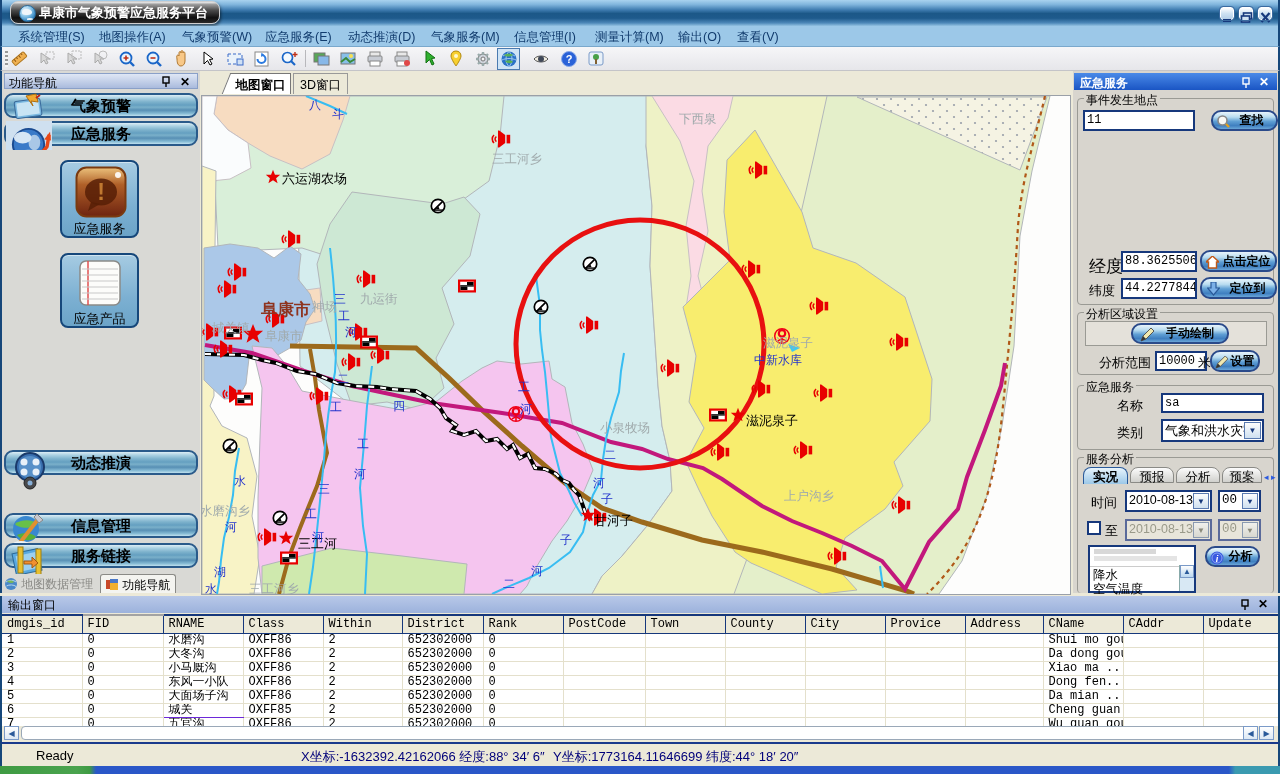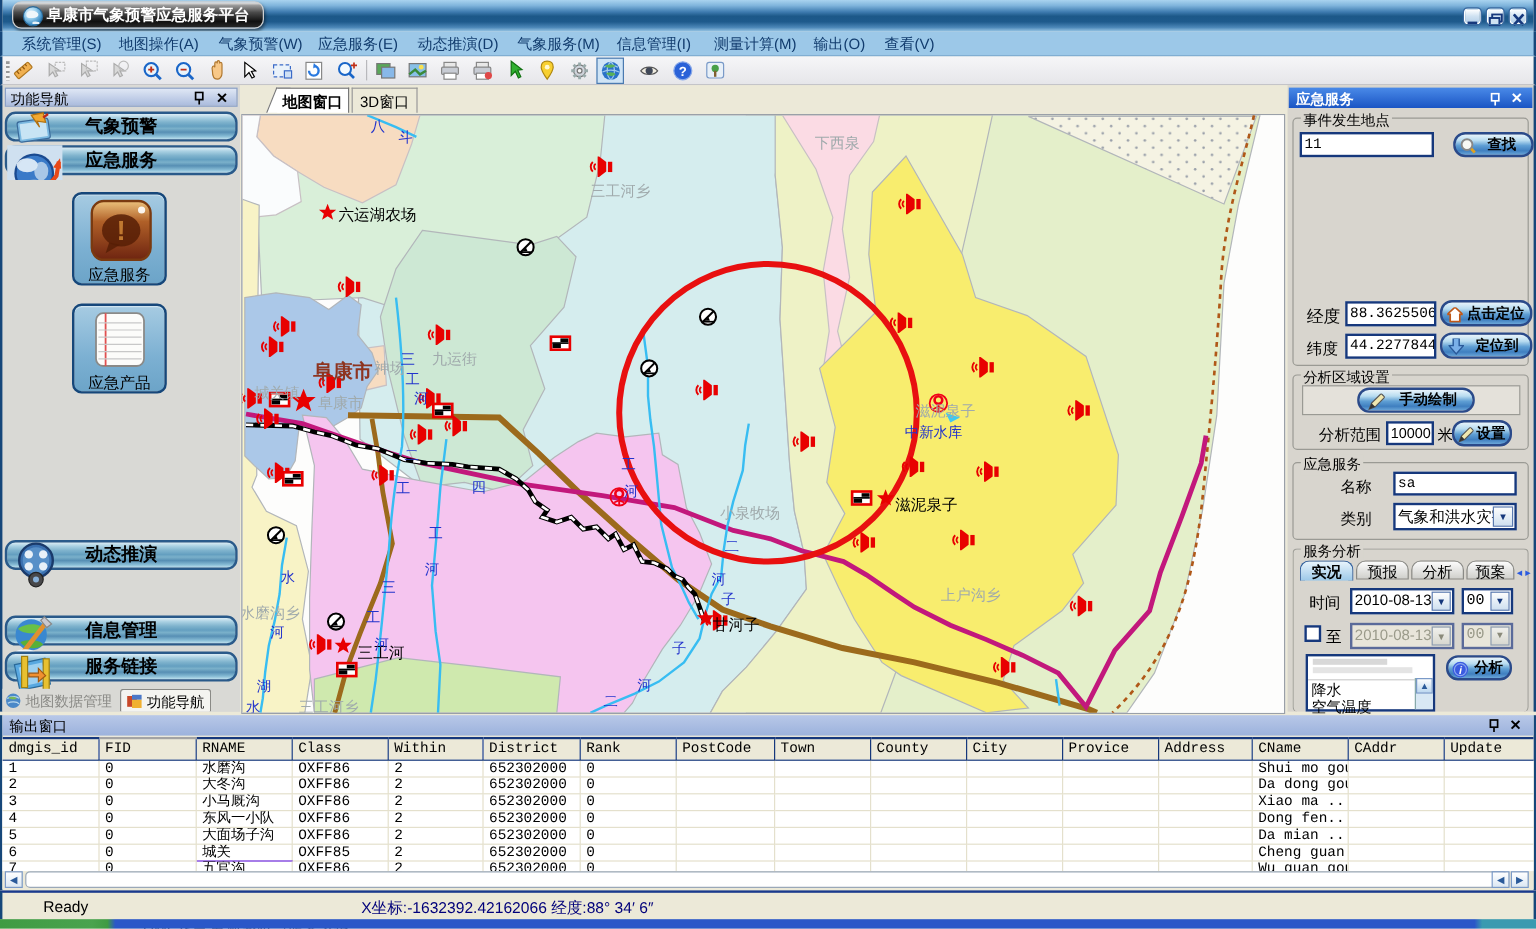--- a/index.html
+++ b/index.html
@@ -493,21 +493,21 @@
       <span style="position:absolute;right:8px;top:2px;font-weight:bold">✕</span></div>
     <div class="grp" style="left:4px;top:27px;width:197px;height:207px">
         <b>事件发生地点</b>
       </div>
     <div class="tinput" style="left:10px;top:39px;width:112px;height:21px">11</div>
     <div class="pill" style="left:138px;top:39px;width:67px;height:21px;line-height:17px;padding-left:14px">查找
       <svg style="position:absolute;left:3px;top:2px" width="15" height="15" viewBox="0 0 15 15">
           <circle cx="6.5" cy="6.5" r="4.5" fill="#f8f8f4" stroke="#888" stroke-width="1.6"></circle>
           <line x1="10" y1="10" x2="13" y2="13" stroke="#e0a020" stroke-width="2.4"></line>
         </svg></div>
-    <div style="position:absolute;left:16px;top:184px;font-size:14px">经度</div>
+    <div style="position:absolute;left:16px;top:184px;font-size:17px">经度</div>
     <div class="tinput" style="left:48px;top:180px;width:76px;height:21px;overflow:hidden">88.3625506</div>
     <div class="pill" style="left:127px;top:179px;width:77px;height:22px;line-height:18px;padding-left:16px">点击定位
       <svg style="position:absolute;left:4px;top:4px" width="13" height="13" viewBox="0 0 13 13">
           <path d="M6.5,0 L13,6 L10.5,6 L10.5,12 L2.5,12 L2.5,6 L0,6 Z" fill="#fff" stroke="#c05818" stroke-width="1.4"></path>
         </svg></div>
     <div style="position:absolute;left:16px;top:211px;font-size:13px">纬度</div>
     <div class="tinput" style="left:48px;top:207px;width:76px;height:21px;overflow:hidden">44.2277844</div>
     <div class="pill" style="left:127px;top:206px;width:77px;height:22px;line-height:18px;padding-left:18px">定位到
       <svg style="position:absolute;left:5px;top:3px" width="13" height="14" viewBox="0 0 13 14">
           <path d="M4,0 L9,0 L9,6 L12.5,6 L6.5,13 L0.5,6 L4,6 Z" fill="#7ab0e8" stroke="#2a5a9a" stroke-width="1.2"></path>
@@ -515,21 +515,21 @@
     <div class="grp" style="left:4px;top:241px;width:197px;height:63px">
         <b>分析区域设置</b>
       </div>
     <div style="position:absolute;left:12px;top:250px;width:182px;height:25px;background:#e4e1da;border:1px solid #9a9a94"></div>
     <div class="pill" style="left:58px;top:252px;width:98px;height:21px;line-height:17px;padding-left:20px">手动绘制
       <svg style="position:absolute;left:7px;top:3px" width="14" height="14" viewBox="0 0 14 14">
           <path d="M1,13 L3,8 L11,0 L14,3 L6,11 Z" fill="#f0e8b0" stroke="#555" stroke-width="1"></path>
           <path d="M1,13 L3,8 L6,11 Z" fill="#333"></path>
         </svg></div>
     <div style="position:absolute;left:26px;top:283px;font-size:13px">分析范围</div>
-    <div class="tinput" style="left:82px;top:280px;width:40px;height:20px;font-family:Liberation Sans, sans-serif">10000</div>
+    <div class="tinput" style="left:82px;top:280px;width:52px;height:20px;font-family:Liberation Mono, monospace">10000</div>
     <div style="position:absolute;left:125px;top:283px;font-size:13px">米</div>
     <div class="pill" style="left:137px;top:279px;width:50px;height:22px;line-height:18px;padding-left:15px">设置
       <svg style="position:absolute;left:3px;top:4px" width="13" height="13" viewBox="0 0 14 14">
           <path d="M1,13 L3,8 L11,0 L14,3 L6,11 Z" fill="#f0e8b0" stroke="#555" stroke-width="1"></path>
           <path d="M1,13 L3,8 L6,11 Z" fill="#333"></path>
         </svg></div>
     <div class="grp" style="left:4px;top:314px;width:197px;height:65px">
         <b>应急服务</b>
       </div>
     <div style="position:absolute;left:44px;top:326px;font-size:13px">名称</div>
@@ -736,15 +736,16 @@
       <div style="position:absolute;left:2px;top:0;width:15px;height:14px;background:linear-gradient(#fff,#dce8f4);border:1px solid #7a9ac8;color:#2a5a9a;font-size:8px;text-align:center;line-height:13px">◀</div>
       <div style="position:absolute;left:19px;top:0;width:1235px;height:14px;background:#fff;border:1px solid #9aa8b8;border-radius:4px"></div>
       <div style="position:absolute;right:20px;top:0;width:15px;height:14px;background:linear-gradient(#fff,#dce8f4);border:1px solid #7a9ac8;color:#2a5a9a;font-size:8px;text-align:center;line-height:13px">◀</div>
       <div style="position:absolute;right:4px;top:0;width:15px;height:14px;background:linear-gradient(#fff,#dce8f4);border:1px solid #7a9ac8;color:#2a5a9a;font-size:8px;text-align:center;line-height:13px">▶</div>
     </div>
   </div>
   <div id="statusbar">
     <span style="position:absolute;left:34px;top:4px">Ready</span>
     <span style="position:absolute;left:117px;top:22px;color:#404040">DMGIS气象预警应急服务系统</span>
     <span style="position:absolute;left:299px;top:4px;color:#00007a">X坐标:-1632392.42162066 经度:88° 34′ 6″</span>
+    <span style="position:absolute;left:551px;top:4px;color:#00007a">Y坐标:1773164.11646699 纬度:44° 18′ 20″</span>
   </div>
   <div id="taskbar"></div>
 </div>
 
 </body></html>

